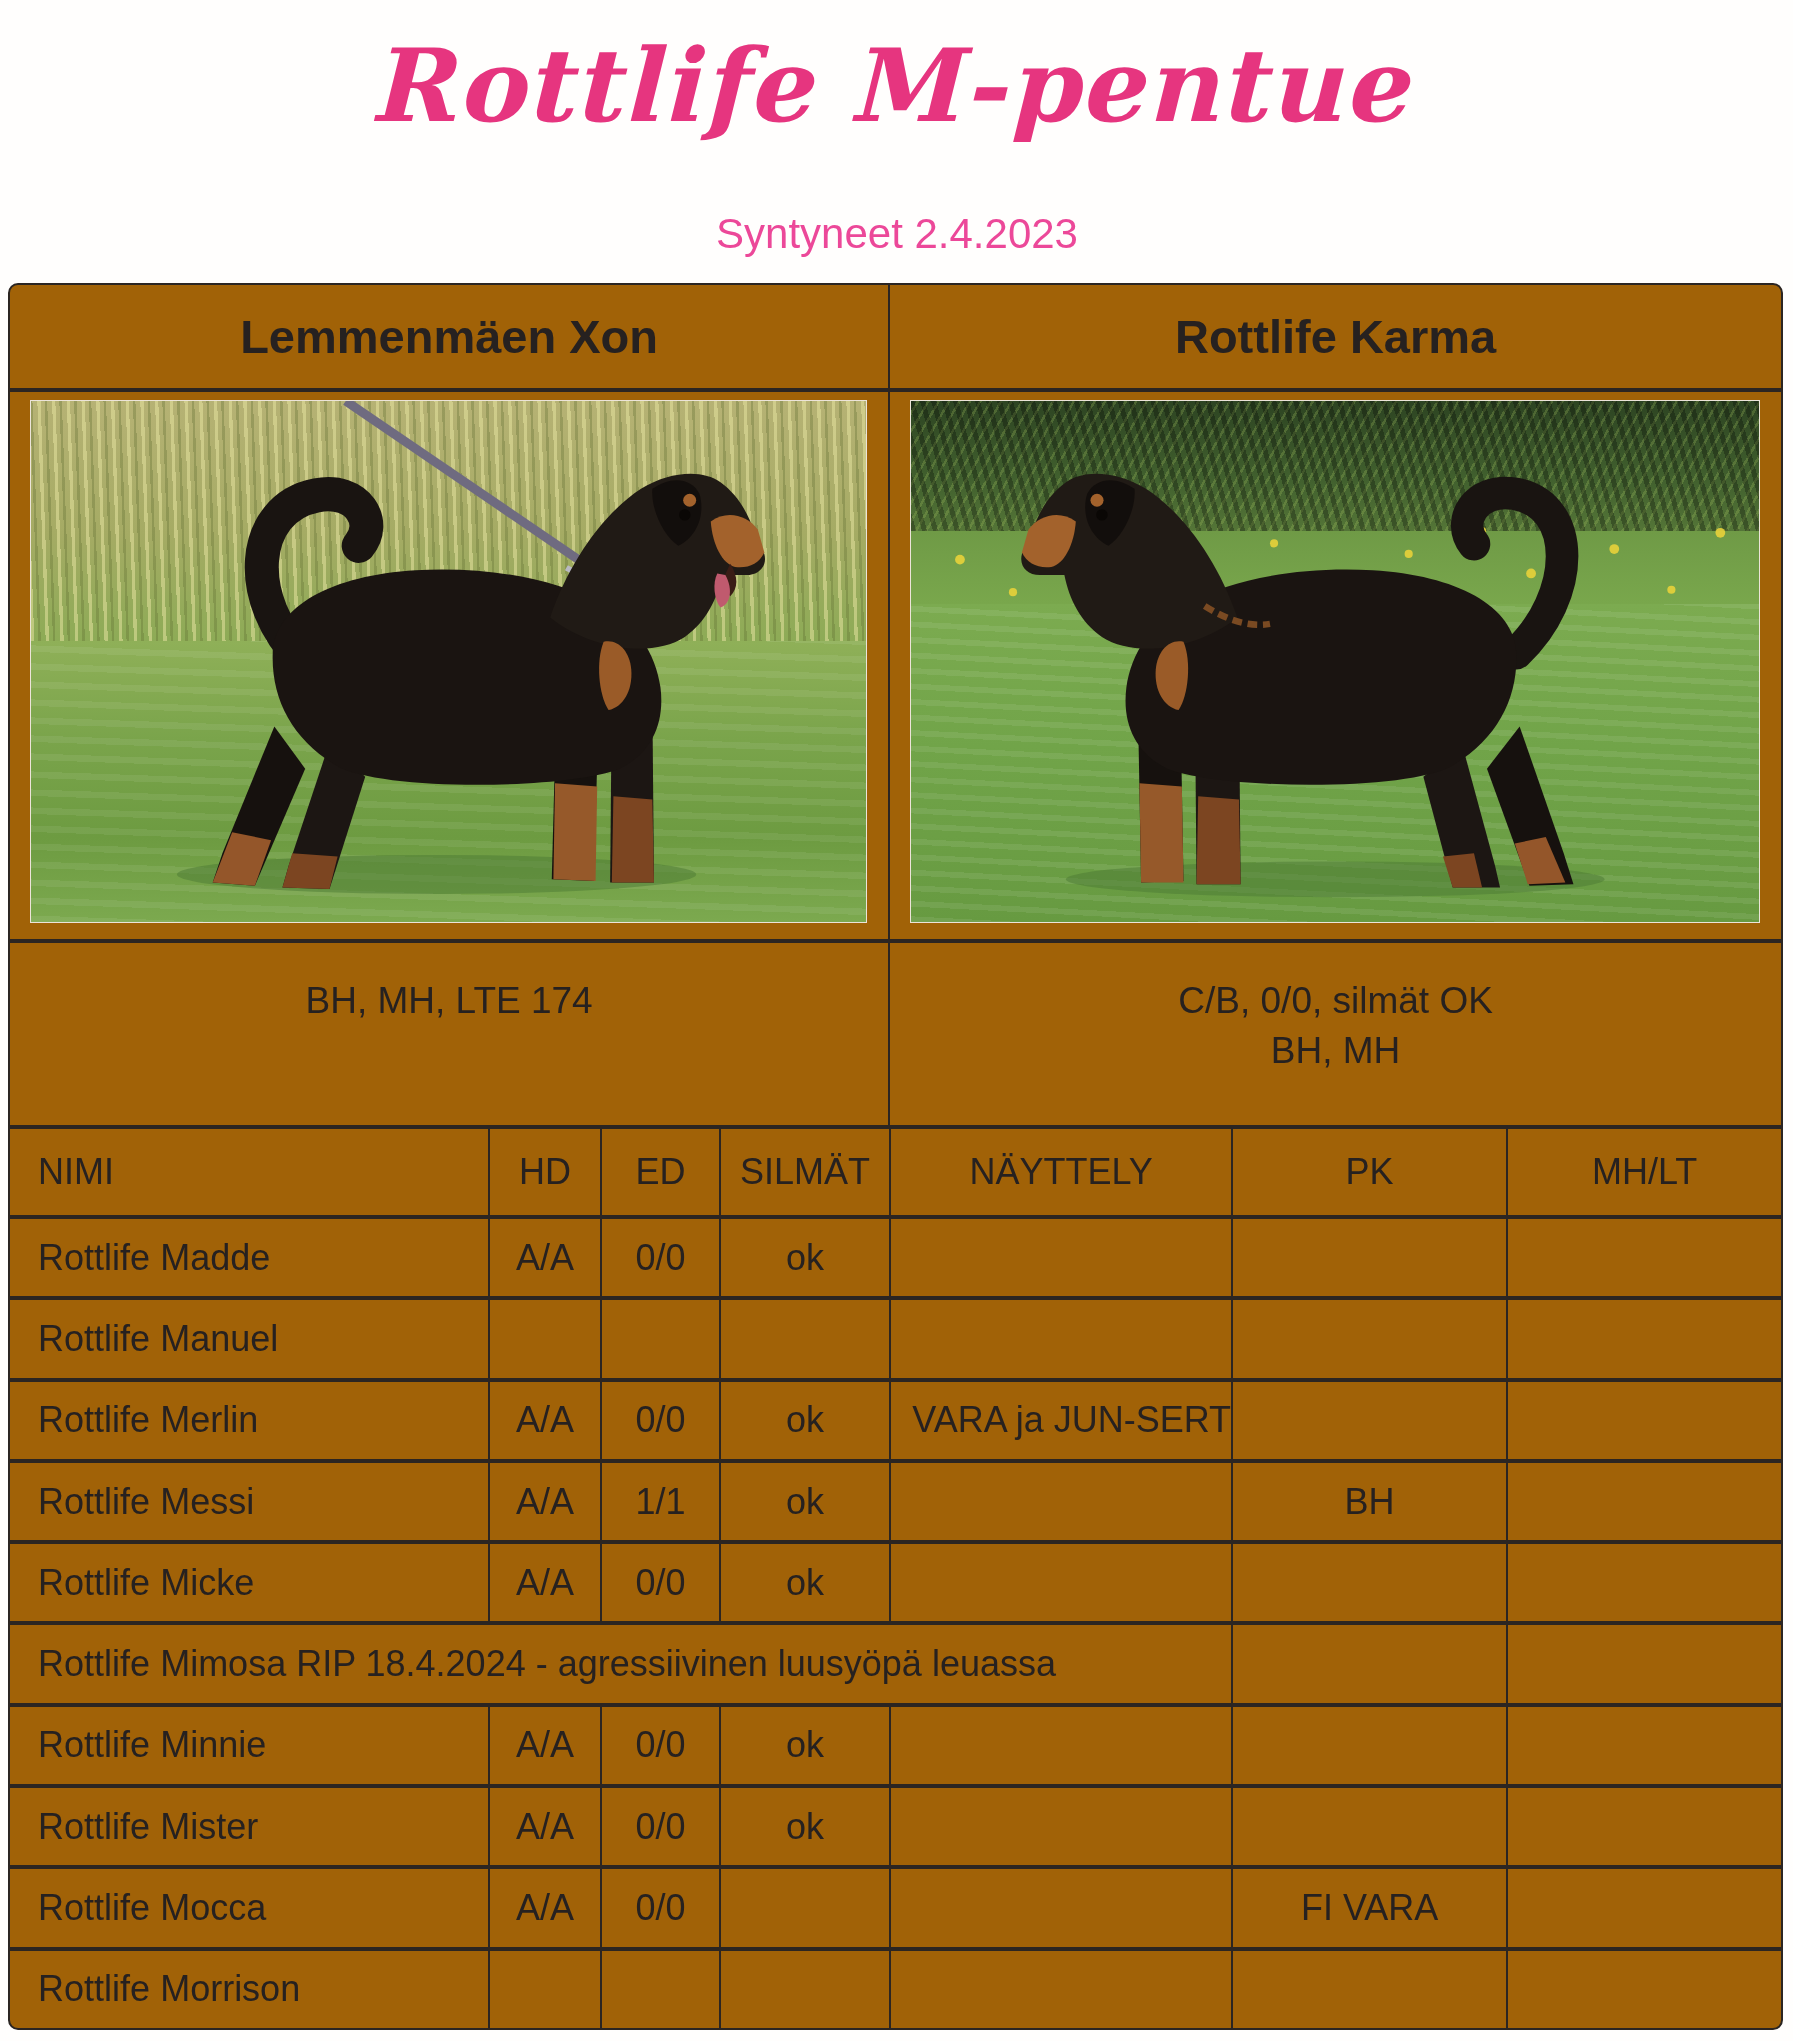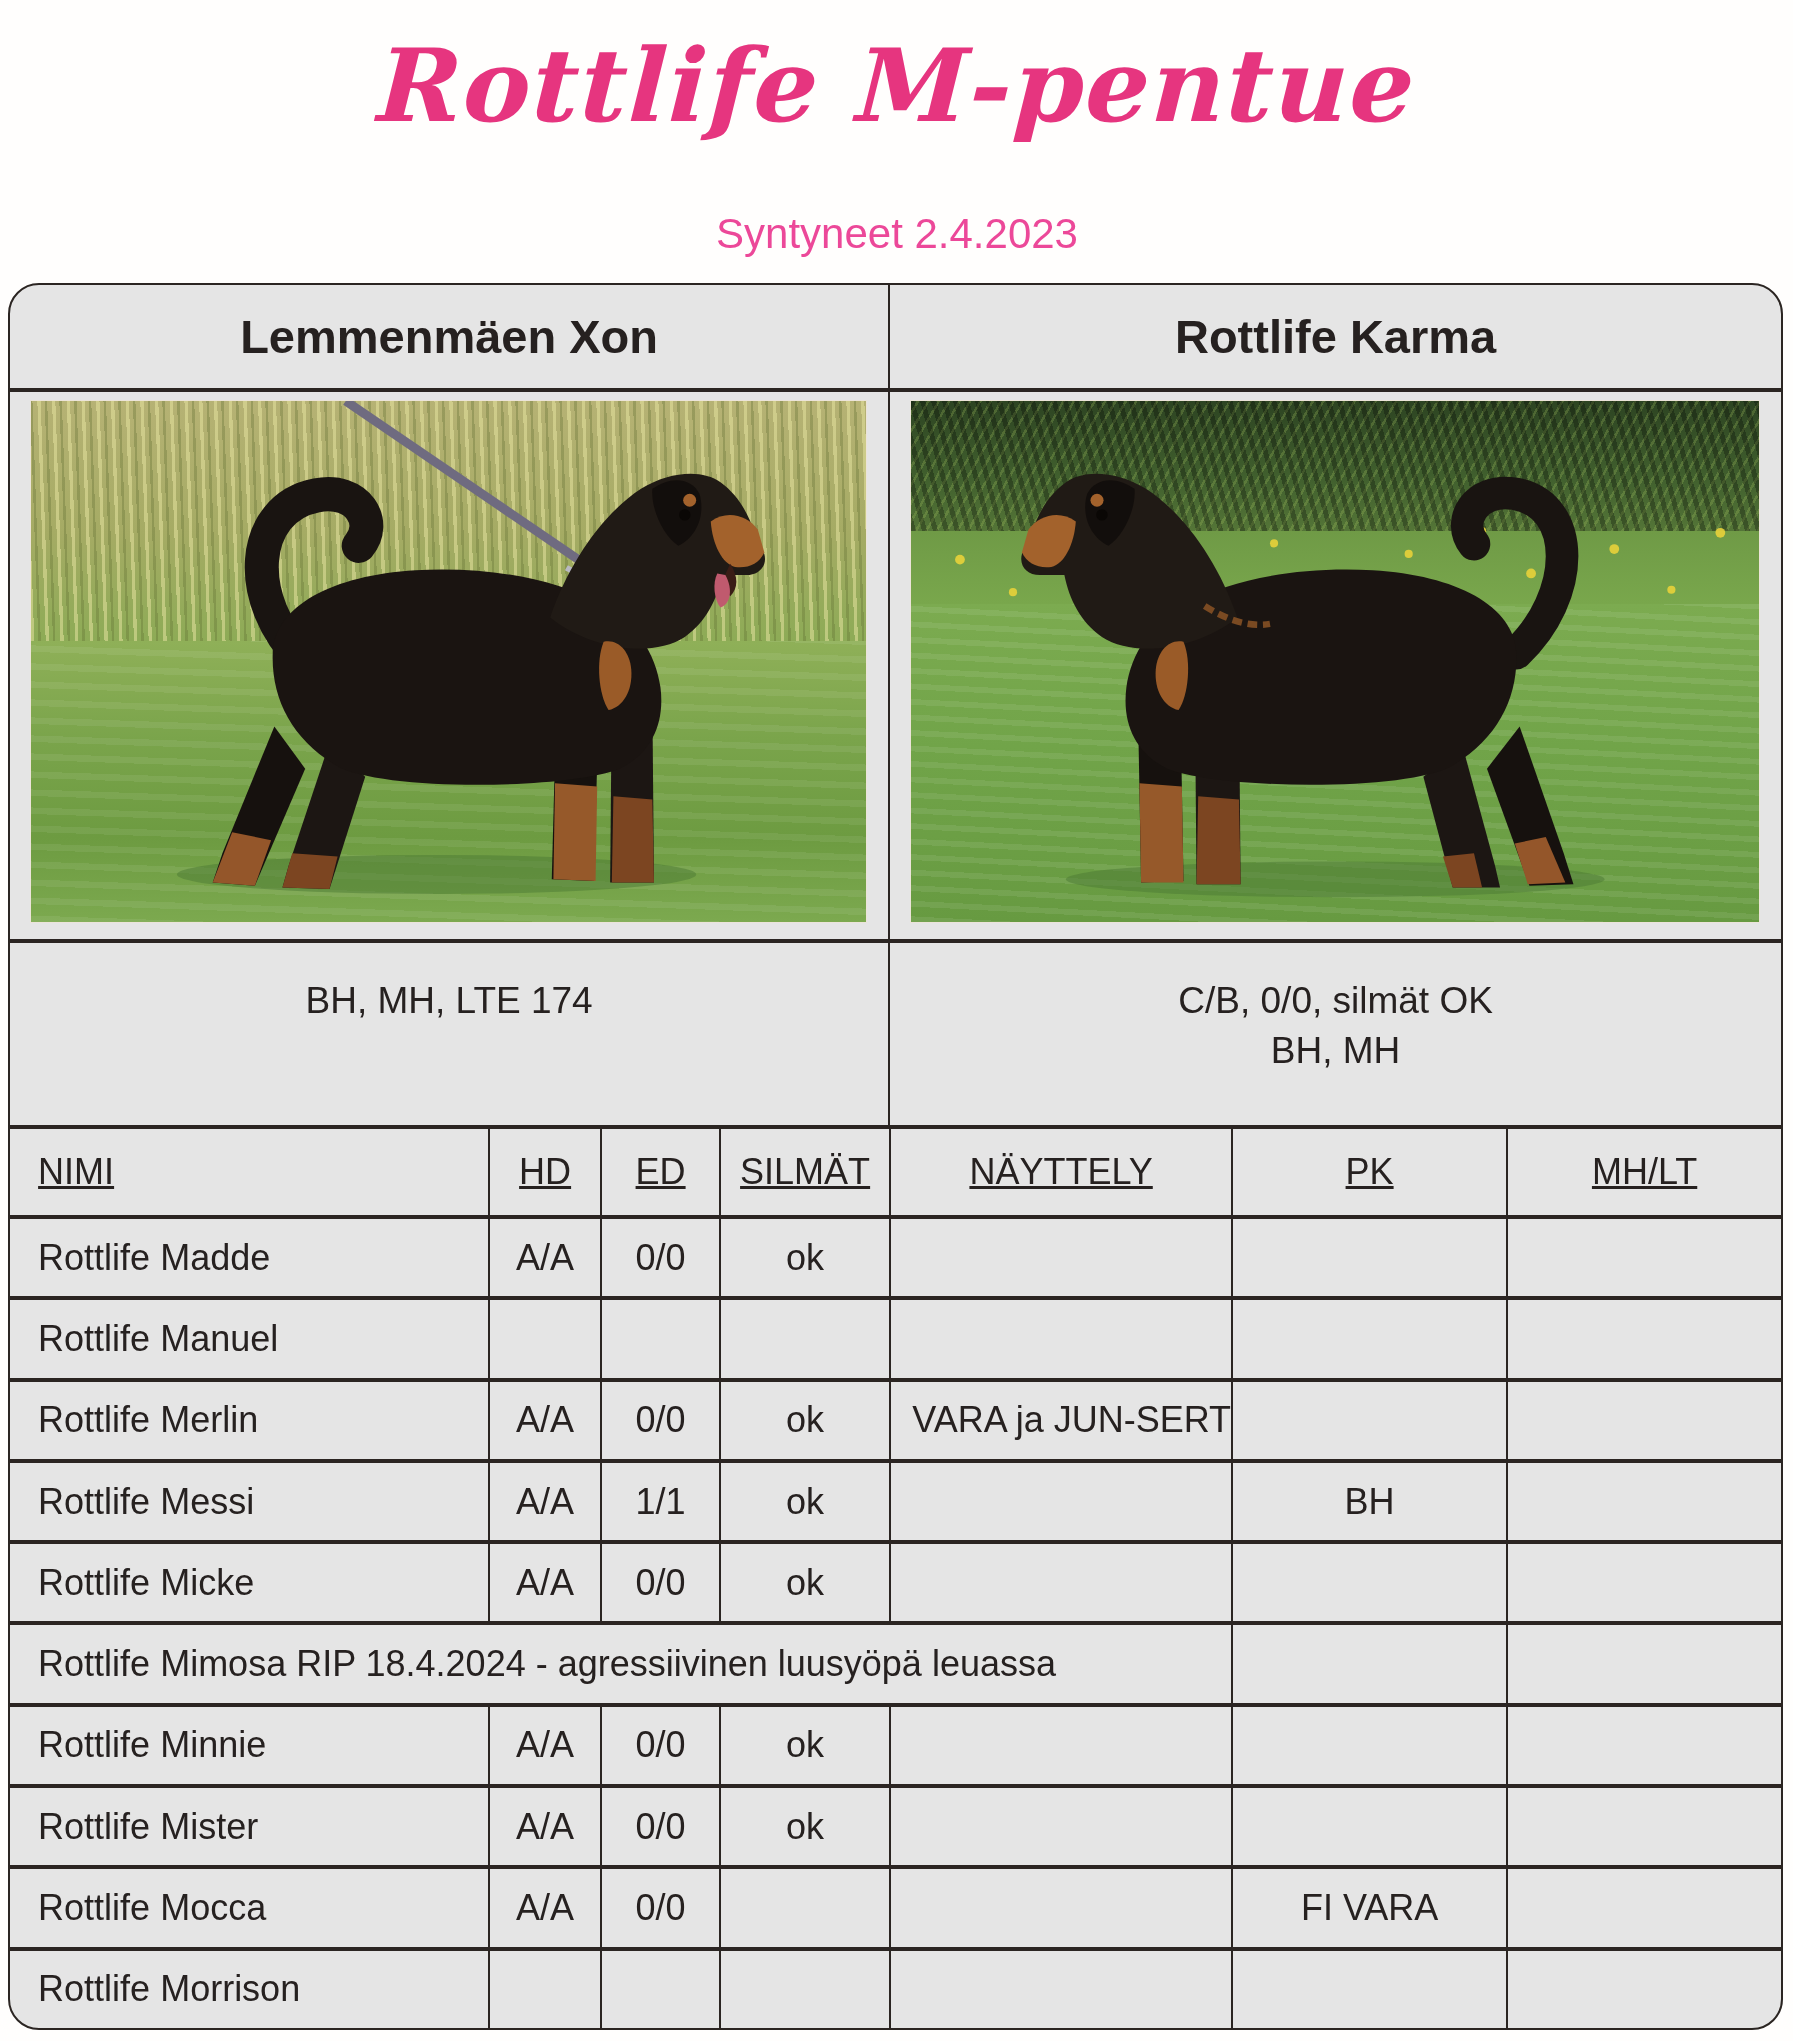--- a/index.html
+++ b/index.html
@@ -14,22 +14,22 @@
     font-size:101px;line-height:1.35;letter-spacing:1.6px;color:#e6357f;
     transform:skewX(-3deg);
   }
   .subtitle{
     position:absolute;top:210px;left:0;width:100%;text-align:center;
     font-size:42px;font-weight:400;color:#ec4899;
   }
   
   .sheet{
     position:absolute;left:8.1px;top:283px;width:1775px;height:1747px;
-    border:2.4px solid #2b2522;border-radius:31px;overflow:hidden;
-    display:flex;flex-direction:column;background:#e5e5e5;box-sizing:border-box;
+    border:2.4px solid #2b2522;border-radius:10px;overflow:hidden;
+    display:flex;flex-direction:column;background:#a16207;box-sizing:border-box;
   }
   .rowline{border-bottom:4.9px solid #2b2522;}
   .split{display:flex;flex-direction:row;}
   .half-l{width:880px;border-right:2.4px solid #2b2522;box-sizing:border-box;position:relative;}
   .half-r{flex:1;position:relative;}
   .parent-names{height:103px;}
   .parent-names .half-l,.parent-names .half-r{
     display:flex;align-items:center;justify-content:center;
     font-size:47px;font-weight:bold;
   }
@@ -79,21 +79,21 @@
   table.pedigree{
     flex:1;width:100%;border-collapse:collapse;table-layout:fixed;
     font-size:36px;color:#262120;
   }
   table.pedigree th,table.pedigree td{
     padding:0;font-weight:normal;overflow:hidden;white-space:nowrap;
   }
   table.pedigree th{height:86px;}
   table.pedigree td{height:77px;}
   table.pedigree tr > *:nth-child(n+2){border-left:2.4px solid #2b2522;}
-  table.pedigree thead tr{border-bottom:4.9px solid #2b2522;text-decoration:underline;}
+  table.pedigree thead tr{border-bottom:4.9px solid #2b2522;}
   table.pedigree tbody tr + tr{border-top:4.1px solid #2b2522;}
   .al{text-align:left;padding-left:28px !important;}
   .al2{text-align:right;padding-left:19.5px !important;}
   .ac{text-align:center;margin-left:44px;}
 </style>
 </head>
 <body>
 
 <div class="page">
 

